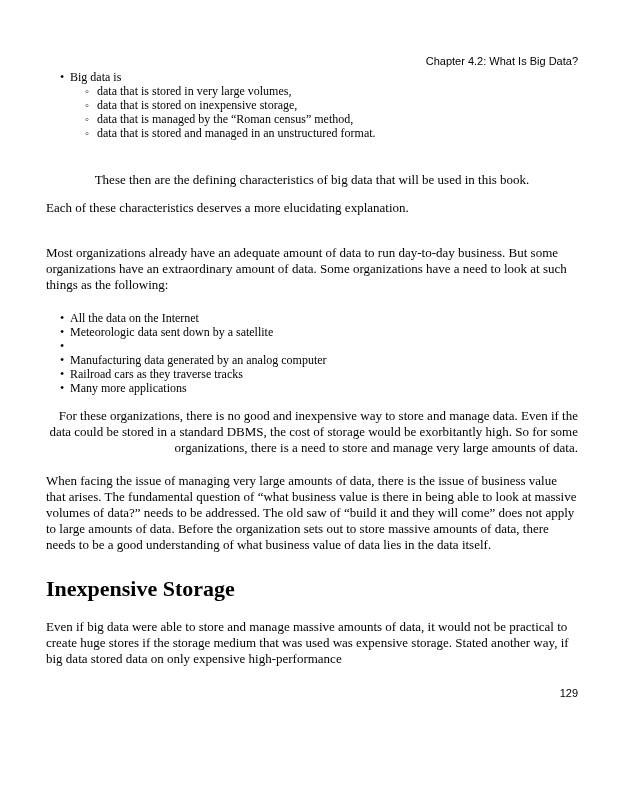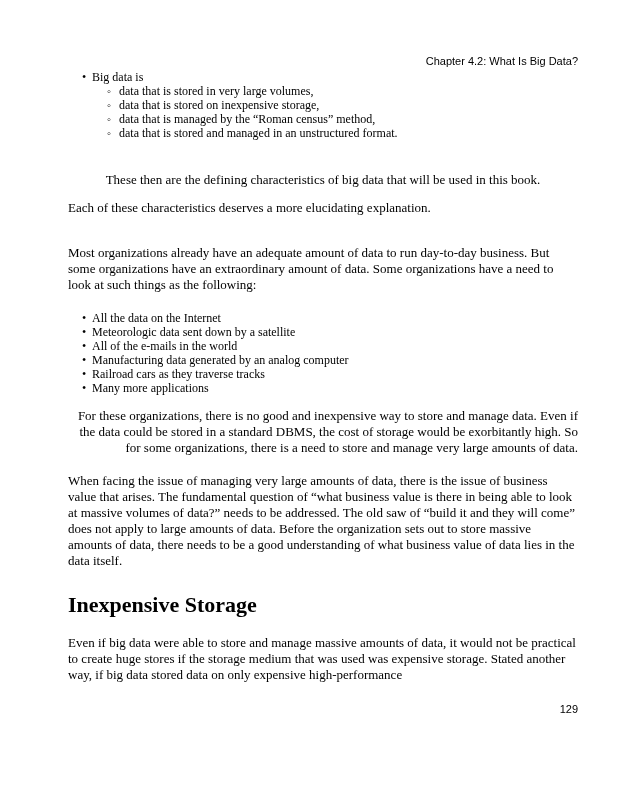--- a/index.html
+++ b/index.html
@@ -6,21 +6,21 @@
   html, body { background: #ffffff; }
   body {
     width: 617px; height: 800px; overflow: hidden;
     font-family: "Liberation Serif", serif;
     color: #000000;
   }
   .page {
     position: relative;
     width: 617px; height: 800px;
     background: #ffffff;
-    padding: 55px 39px 0 68px;
+    padding: 55px 39px 0 46px;
   }
   .running-header {
     font-family: "Liberation Sans", sans-serif;
     font-size: 11px; line-height: 13px;
     text-align: right;
   }
   
   .list { font-size: 12px; line-height: 14px; }
   .li { display: flex; align-items: baseline; }
   .li .marker { flex: 0 0 auto; }
@@ -95,21 +95,20 @@
     <div class="li l1">
       <span class="marker">•</span>
       <span class="li-text">All the data on the Internet</span>
     </div>
     <div class="li l1">
       <span class="marker">•</span>
       <span class="li-text">Meteorologic data sent down by a satellite</span>
     </div>
     <div class="li l1">
       <span class="marker">•</span>
-      <span class="li-text">All of the e-mails in the world</span>
     </div>
     <div class="li l1">
       <span class="marker">•</span>
       <span class="li-text">Manufacturing data generated by an analog computer</span>
     </div>
     <div class="li l1">
       <span class="marker">•</span>
       <span class="li-text">Railroad cars as they traverse tracks</span>
     </div>
     <div class="li l1">

